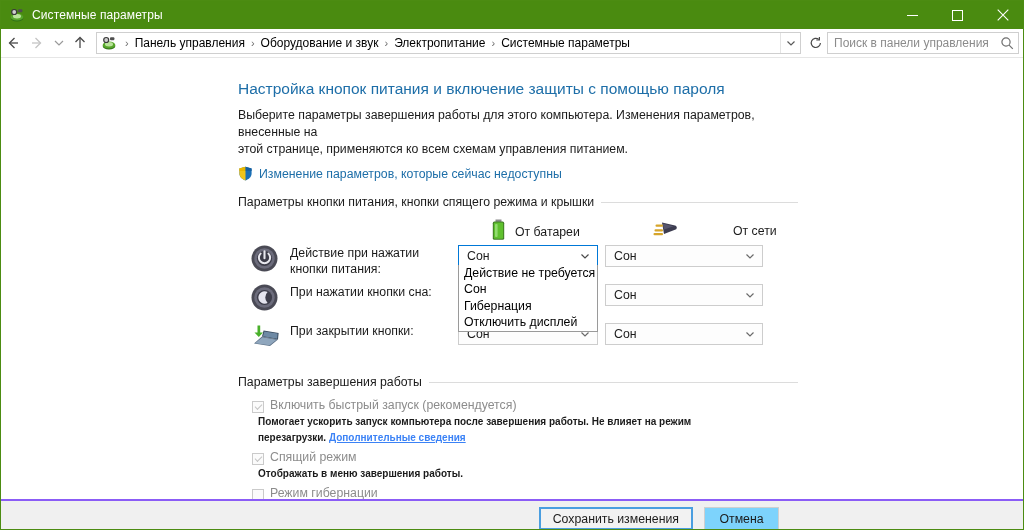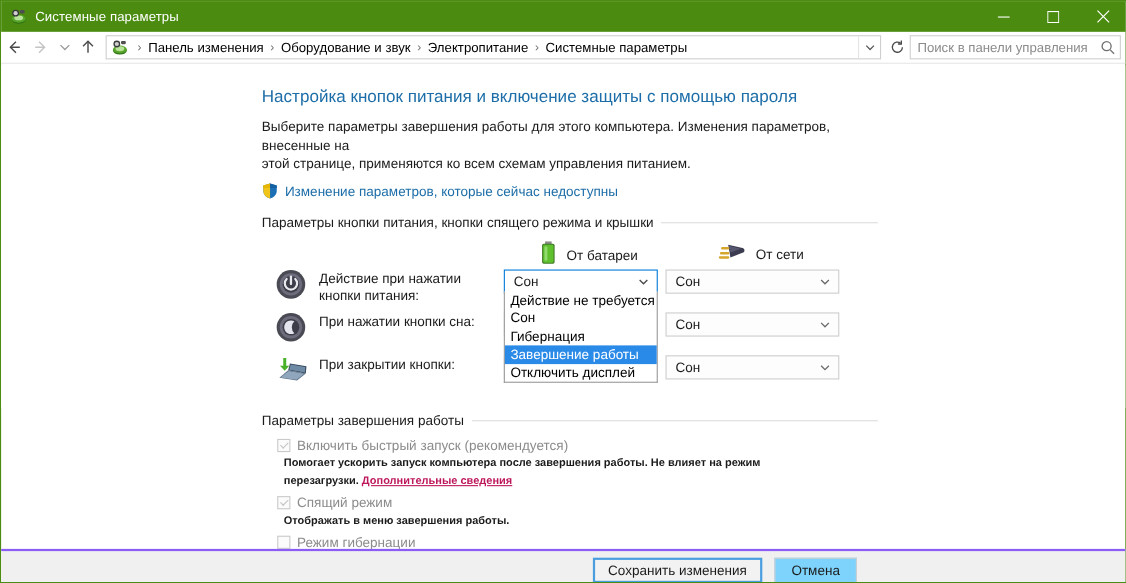--- a/index.html
+++ b/index.html
@@ -93,21 +93,21 @@
     display: flex; align-items: center; width: 560px;
     font-size: 12.3px; color: #1b1b1b; margin-bottom: 4px;
   }
   .group .glabel { white-space: nowrap; padding-right: 7px; }
   .group .grule { flex: 1; height: 1px; background: #dcdcdc; }
 
   
   #col-head { position: relative; height: 30px; margin-top: 6px; }
   .colhdr { position: absolute; display: flex; align-items: center; font-size: 12.3px; color: #1b1b1b; }
   #col-batt { left: 253px; top: 4px; }
-  #col-ac   { left: 413px; top: 4px; }
+  #col-ac   { left: 413px; top: 4px; gap: 46px; }
   .colhdr .lbl { margin-left: 9px; white-space: nowrap; }
 
   
   #rows { position: relative; height: 112px; }
   .orow { position: absolute; left: 0; width: 560px; height: 36px; }
   .orow .ricon { position: absolute; left: 13px; top: 0; width: 27px; height: 27px; }
   .orow .rlabel {
     position: absolute; left: 52px; top: 0; width: 160px;
     font-size: 12.3px; color: #1b1b1b; line-height: 16px;
   }
@@ -131,36 +131,36 @@
   }
   .ditem {
     font-size: 12.3px; color: #000; height: 16.4px; line-height: 16.4px;
     padding-left: 5px; white-space: nowrap;
   }
   .ditem.sel { background: #2a8ae8; color: #ffffff; }
 
   
   #shutdown-group { margin-top: 18px; }
   #checks { margin-top: 8px; }
-  .chkrow { display: flex; align-items: flex-start; margin-left: 14px; }
+  .chkrow { display: flex; align-items: flex-end; margin-left: 14px; }
   .chk {
     width: 12px; height: 12px; border: 1px solid #cacaca; background: #fbfbfb;
     margin-right: 6px; margin-top: 2px; position: relative; flex: none;
   }
   .chk.checked::after {
     content: ""; position: absolute; left: 2px; top: 2px;
     width: 6px; height: 3px; border-left: 1.6px solid #c4c4c4; border-bottom: 1.6px solid #c4c4c4;
     transform: rotate(-45deg);
   }
   .chk-label { font-size: 12.3px; color: #8c8c8c; line-height: 16px; }
   .chk-desc {
     margin-left: 20px; font-size: 10px; color: #1b1b1b; line-height: 16px;
     width: 500px; margin-top: 1px; margin-bottom: 3px; font-weight: bold;
   }
-  .chk-desc a { color: #be185d; text-decoration: underline; }
+  .chk-desc a { color: #3b82f6; text-decoration: underline; }
 
   
   #footer {
     position: absolute; left: 0; top: 498px; width: 1024px; height: 32px;
     background: #f0f0f0; border-top: 2px solid #8b5cf6;
   }
   #footer-inner {
     position: absolute; right: 246px; top: 6px; display: flex; gap: 11px;
   }
   .btn {
@@ -237,21 +237,21 @@
         <svg width="16" height="16" viewBox="0 0 16 16">
           <ellipse cx="8" cy="11" rx="6.3" ry="3.6" fill="#2f6f16"></ellipse>
           <ellipse cx="8" cy="10" rx="6.3" ry="3.6" fill="#57a62a"></ellipse>
           <ellipse cx="8" cy="9.3" rx="4" ry="2.2" fill="#b9e39a"></ellipse>
           <circle cx="5.2" cy="5" r="3.1" fill="#3a3a3a"></circle>
           <circle cx="5.2" cy="5" r="1.9" fill="#cfcfcf"></circle>
           <rect x="9" y="2.2" width="4.4" height="3" rx="1" fill="#4f4f4f"></rect>
         </svg>
       </span>
       <span class="crumb-sep">›</span>
-      <span class="crumb">Панель изменения</span>
+      <span class="crumb">Панель управления</span>
       <span class="crumb-sep">›</span>
       <span class="crumb">Оборудование и звук</span>
       <span class="crumb-sep">›</span>
       <span class="crumb">Электропитание</span>
       <span class="crumb-sep">›</span>
       <span class="crumb">Системные параметры</span>
       <span id="addr-right">
         <span class="addr-chev">
           <svg width="10" height="10" viewBox="0 0 10 10">
               <path d="M1.5,3.5 L5,7 L8.5,3.5" stroke="#5a5a5a" stroke-width="1.2" fill="none"></path>
@@ -414,21 +414,20 @@
                   <path d="M1.5,3.5 L5,7 L8.5,3.5" stroke="#6a6a6a" stroke-width="1.2" fill="none"></path>
                 </svg>
             </span>
           </div>
         </div>
 
         <div id="dropdown">
           <div class="ditem">Действие не требуется</div>
           <div class="ditem">Сон</div>
           <div class="ditem">Гибернация</div>
-          <div class="ditem sel">Завершение работы</div>
           <div class="ditem">Отключить дисплей</div>
         </div>
       </div>
 
       <div class="group" id="shutdown-group">
         <span class="glabel">Параметры завершения работы</span>
         <span class="grule"></span>
       </div>
 
       <div id="checks">

